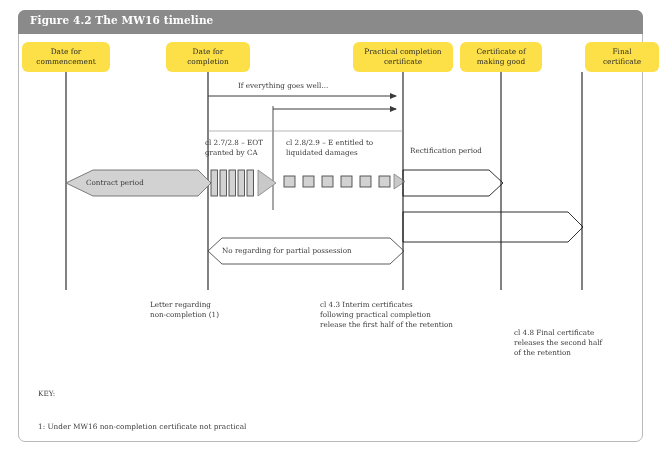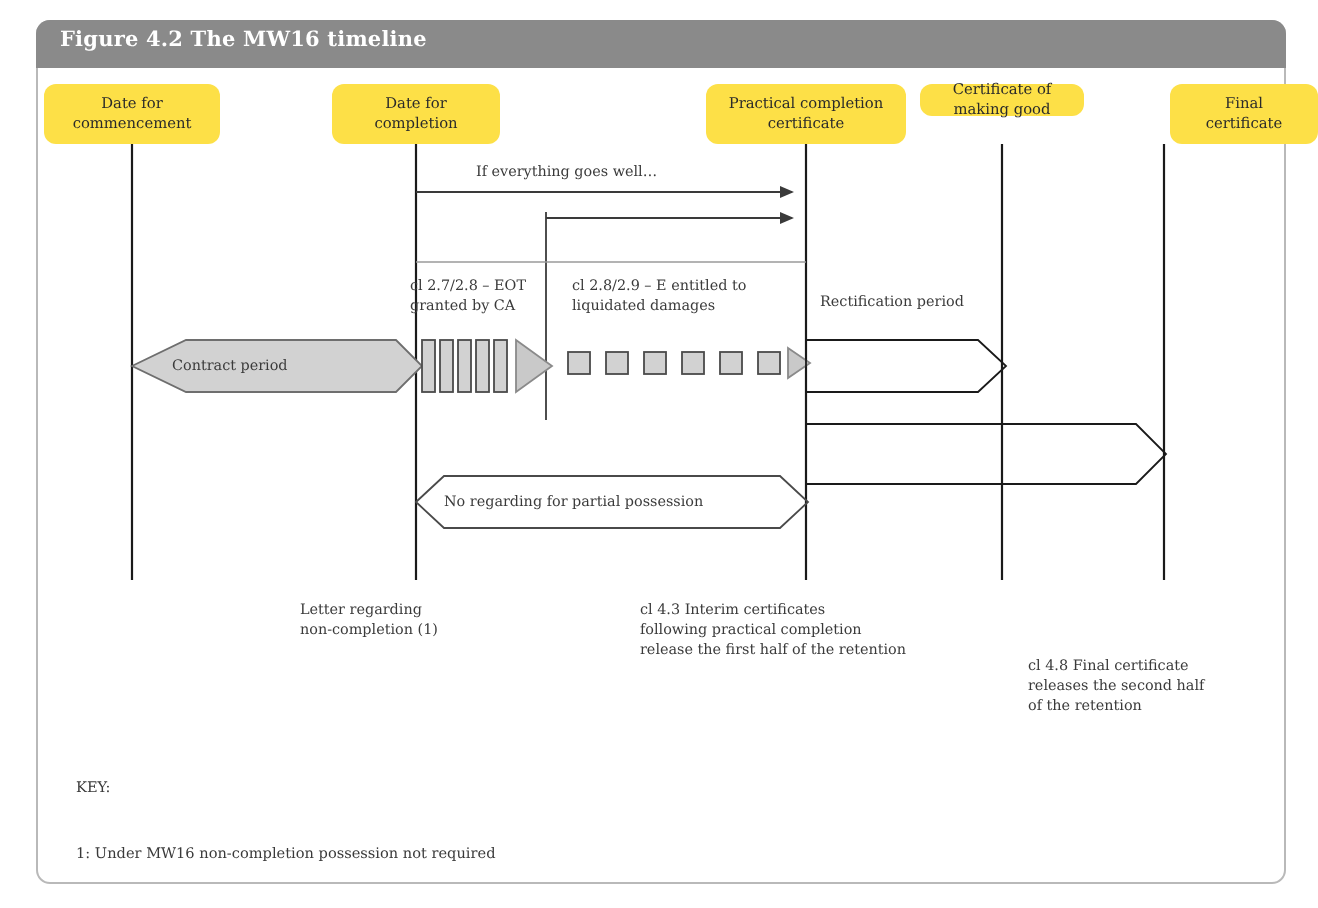--- a/index.html
+++ b/index.html
@@ -123,21 +123,21 @@
   <div class="mbox" style="left:166px;top:42px;width:84px;height:30px;">
     <span style="white-space:pre-line;">Date for
 completion</span>
   </div>
 
   <div class="mbox" style="left:353px;top:42px;width:100px;height:30px;">
     <span style="white-space:pre-line;">Practical completion
 certificate</span>
   </div>
 
-  <div class="mbox" style="left:460px;top:42px;width:82px;height:16px;">
+  <div class="mbox" style="left:460px;top:42px;width:82px;height:30px;">
     <span style="white-space:pre-line;">Certificate of
 making good</span>
   </div>
 
   <div class="mbox" style="left:545px;top:42px;width:74px;height:30px;margin-left:40px;">
     <span style="white-space:pre-line;">Final
 certificate</span>
   </div>
 
   <div class="lbl" style="left:238px;top:81px;width:140px;">
@@ -162,19 +162,19 @@
   <div class="lbl" style="left:320px;top:300px;width:168px;white-space:pre-line;line-height:10px;">cl 4.3 Interim certificates
 following practical completion
 release the first half of the retention</div>
 
   <div class="lbl" style="left:514px;top:300px;width:130px;white-space:pre-line;line-height:10px;margin-top:28px;">cl 4.8 Final certificate
 releases the second half
 of the retention</div>
 
   <div class="key">
     <div>KEY:</div>
-    <div>1: Under MW16 non-completion possession not required</div>
+    <div>1: Under MW16 non-completion certificate not practical</div>
     
     
     
   </div>
 
 </div>
 
 </body></html>

